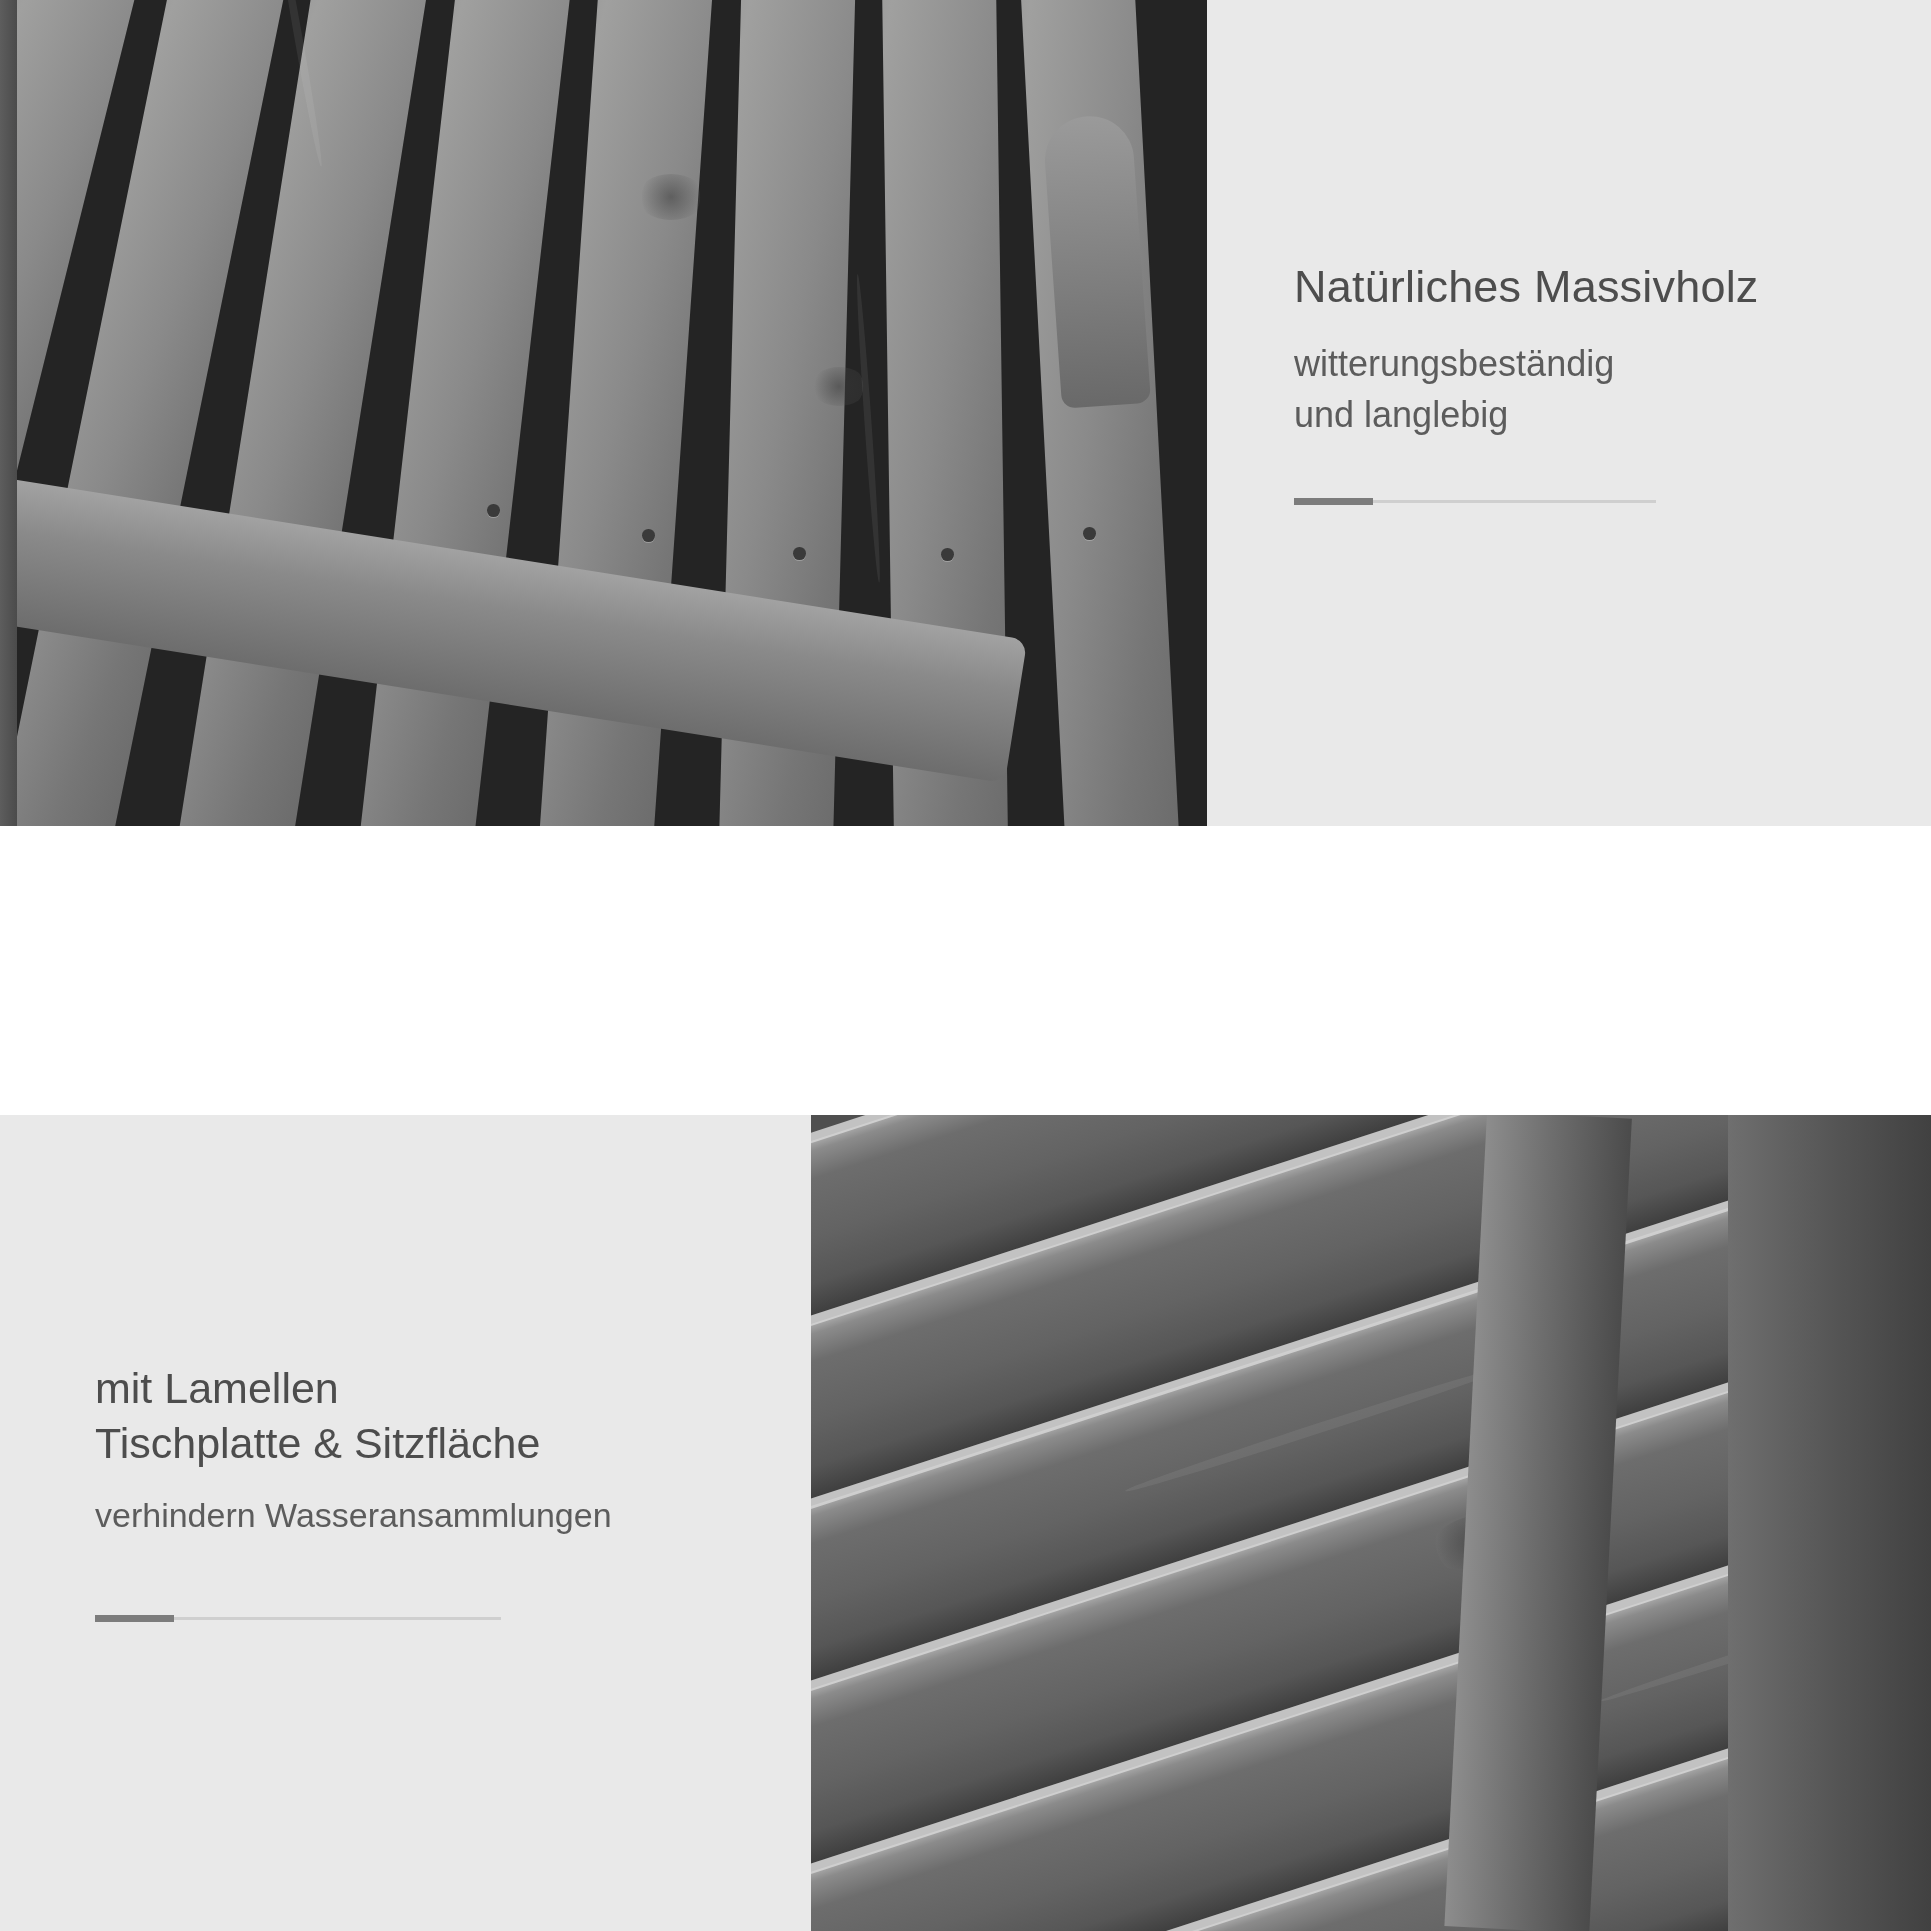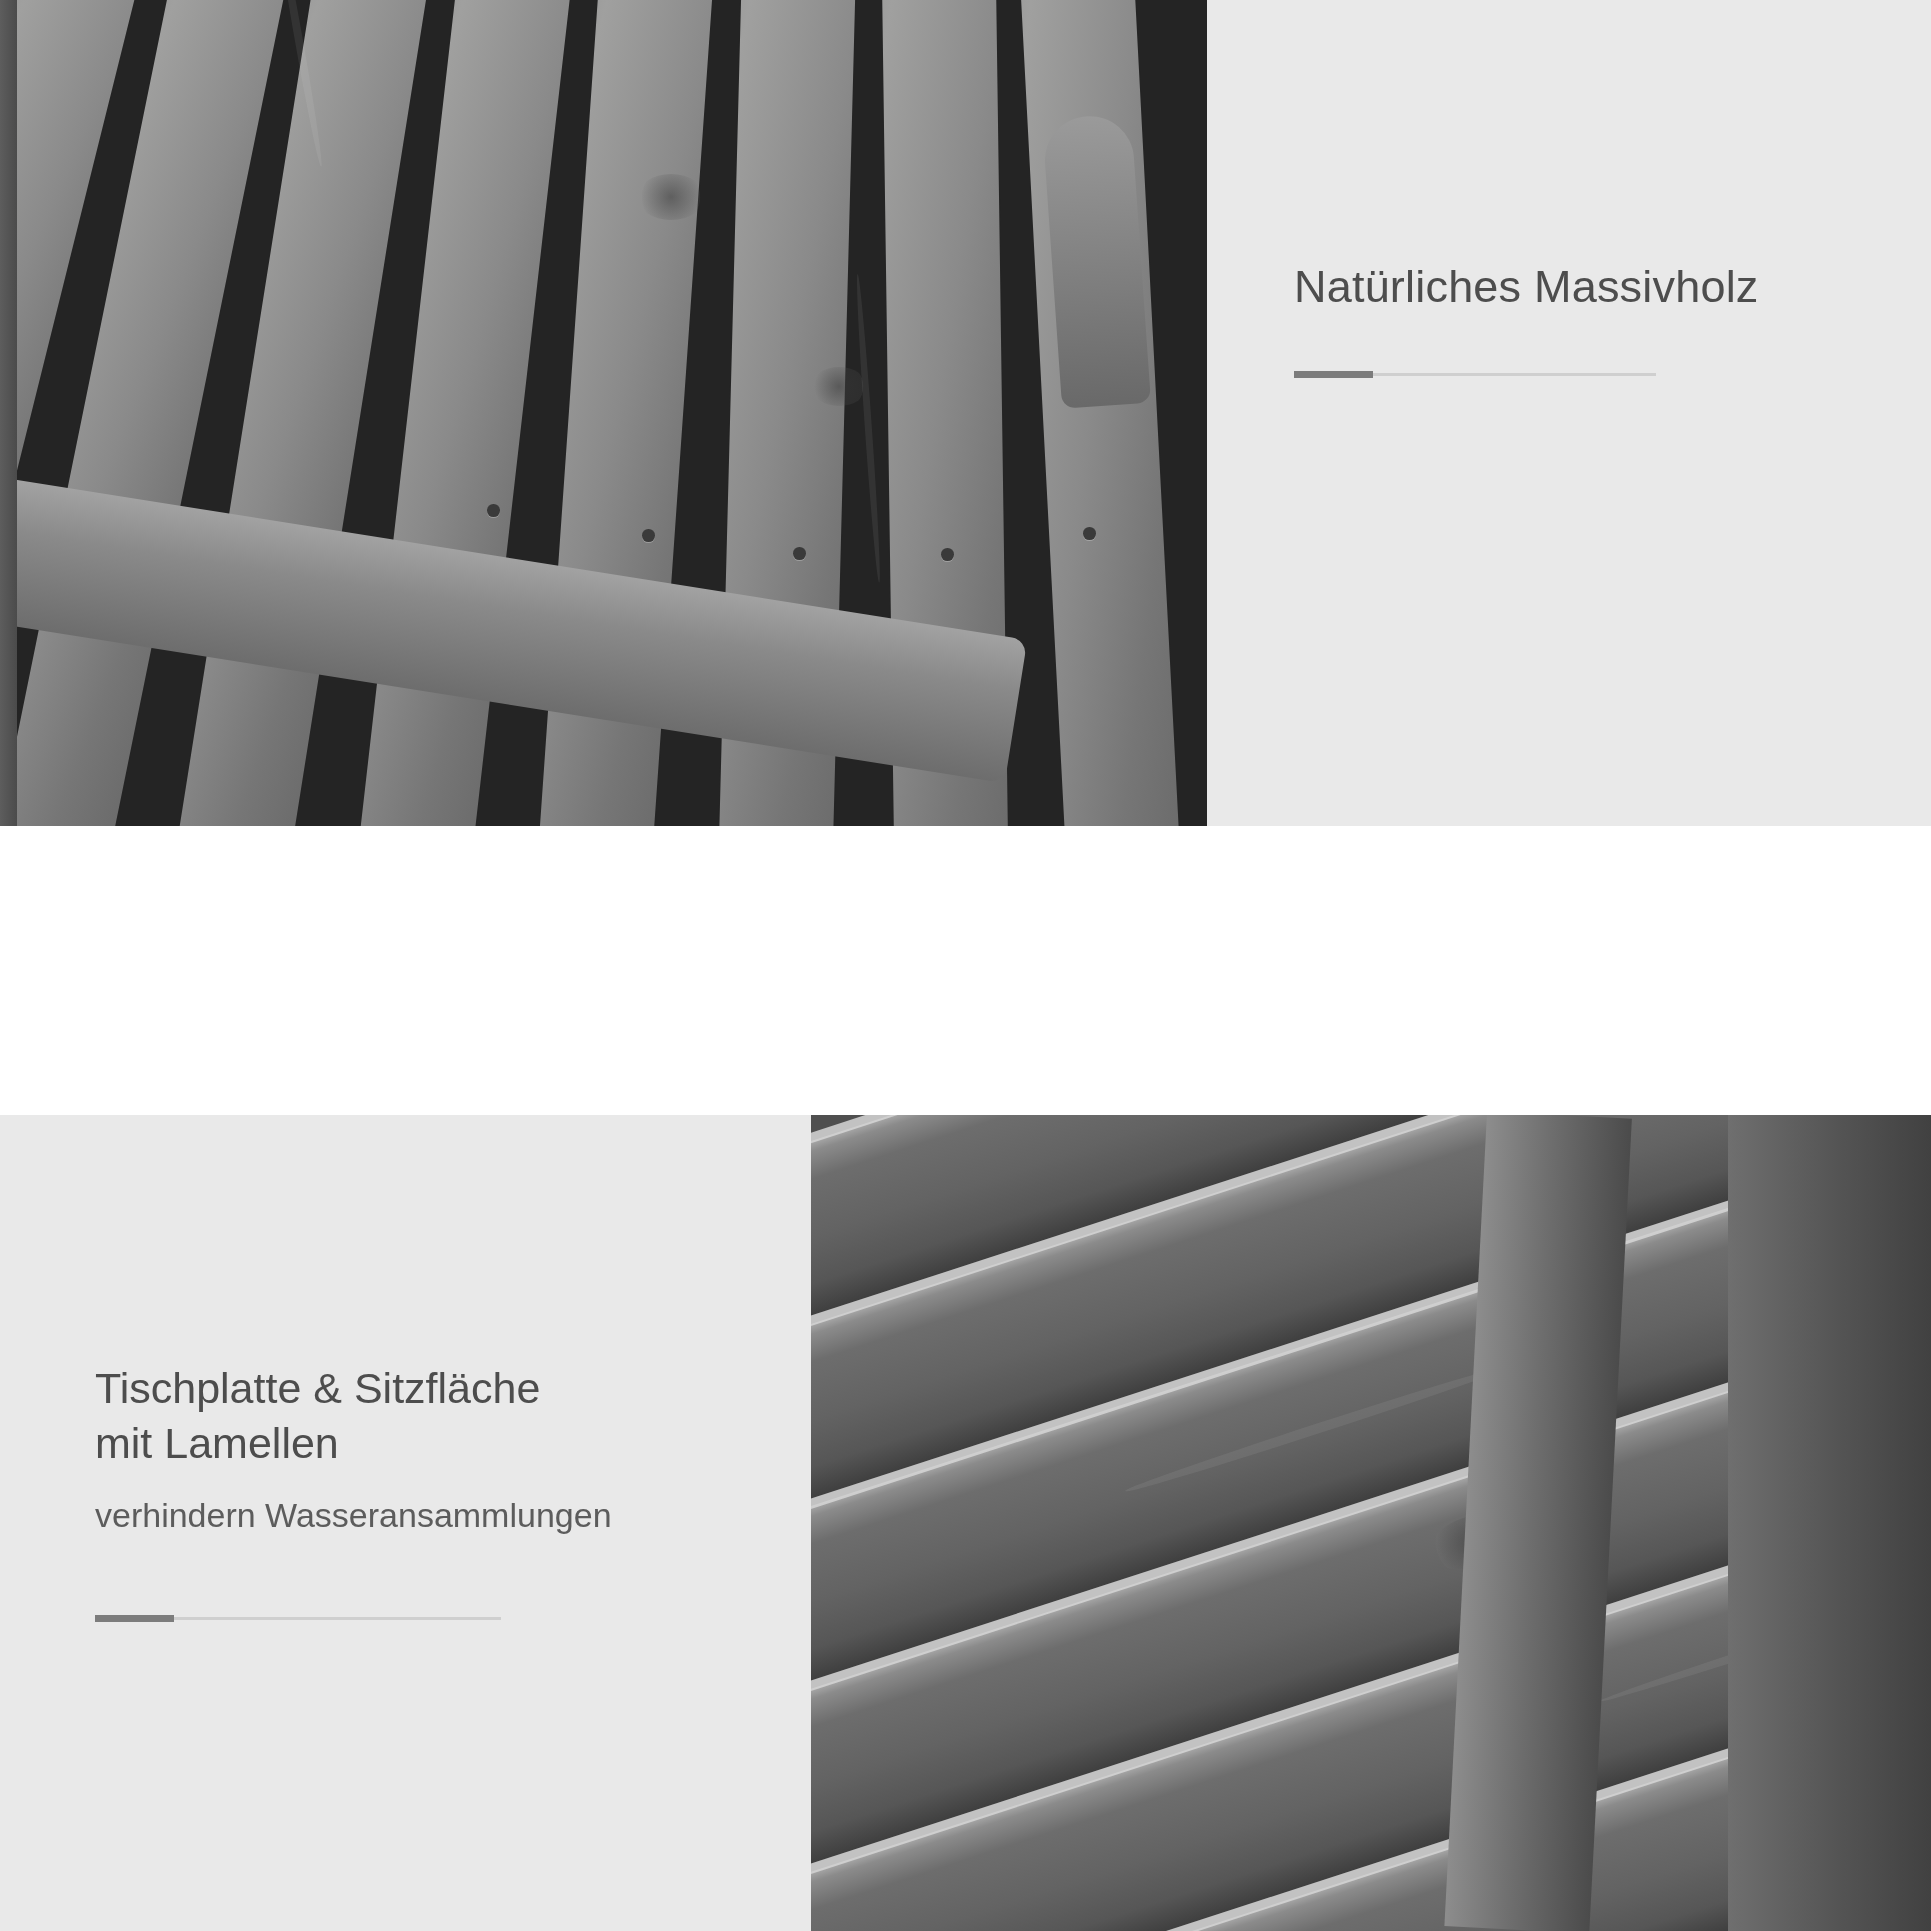--- a/index.html
+++ b/index.html
@@ -294,33 +294,37 @@
         <div class="screw" style="left:874px;  top:780px;"></div>
         <div class="screw" style="left:1025px; top:798px;"></div>
         <div class="screw" style="left:1173px; top:799px;"></div>
         <div class="screw" style="left:1315px; top:778px;"></div>
       </div>
     </div>
 
     <div class="top-text-block">
       <div class="top-text-inner">
         <div class="headline">Natürliches Massivholz</div>
+        <div class="subline">
+          <div>witterungsbeständig</div>
+          <div>und langlebig</div>
+        </div>
         <div class="rule"></div>
       </div>
     </div>
   </div>
 
 
   <div class="bottom-panel">
 
     <div class="bottom-text-block">
       <div class="bottom-text-inner">
         <div class="headline-2">
+          <div>mit Lamellen</div>
           <div>Tischplatte &amp; Sitzfläche</div>
-          <div>mit Lamellen</div>
         </div>
         <div class="subline-2">verhindern Wasseransammlungen</div>
         <div class="rule-2"></div>
       </div>
     </div>
 
     <div class="bottom-photo">
       <div class="plank-field">
         <div class="plank" style="top:174px;"></div>
         <div class="plank-edge" style="top:166px;"></div>

